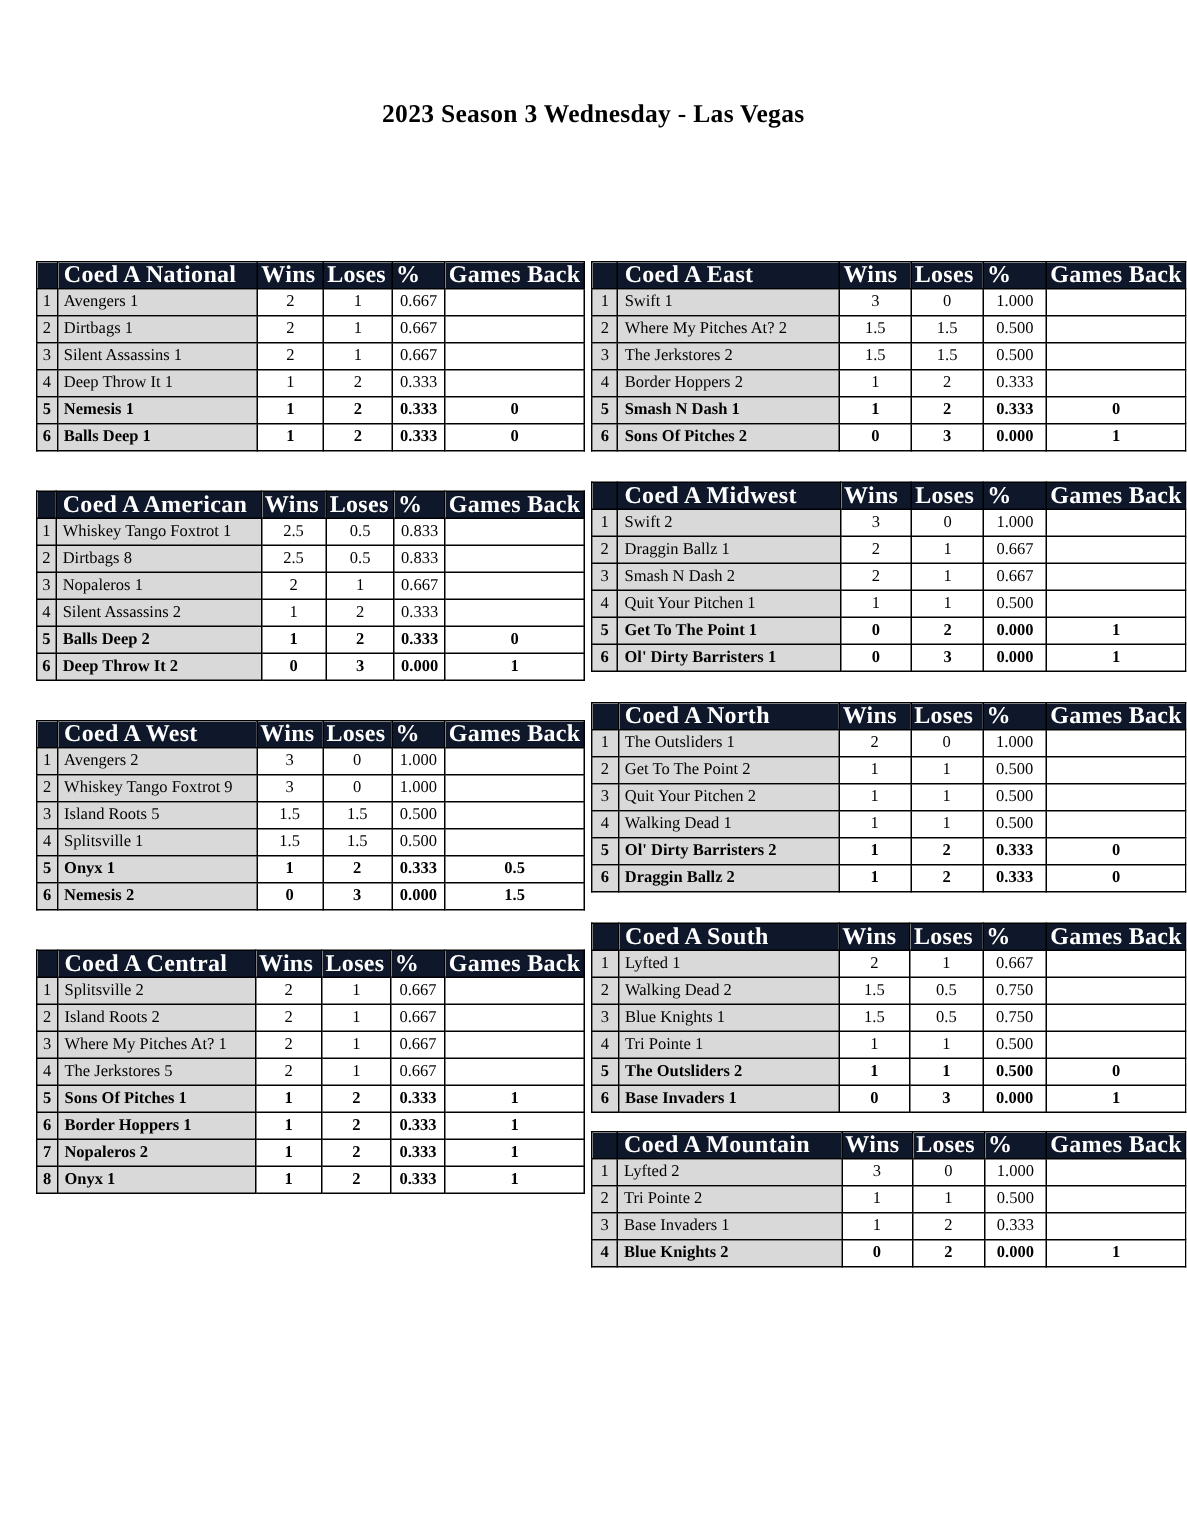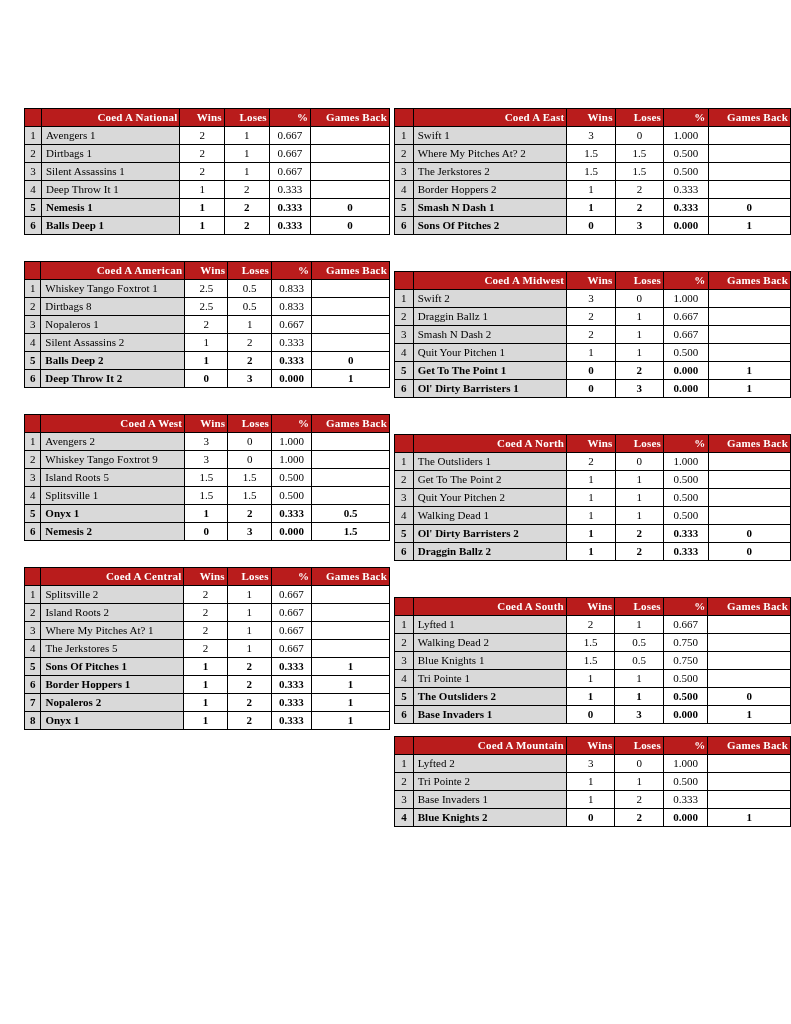--- a/index.html
+++ b/index.html
@@ -57,25 +57,25 @@
   table.standings td, table.standings th {
     border: 1px solid #000000;
     padding: 0 2px;
     height: 17px;
     line-height: 17px;
     font-size: 11px;
     overflow: hidden;
     white-space: nowrap;
   }
   table.standings thead th {
-    background: #b91c1c;
+    background: #0f172a;
     color: #ffffff;
     font-weight: bold;
-    text-align: right;
-    font-size: 11px;
+    text-align: left;
+    font-size: 16px;
     letter-spacing: 0.2px;
   }
   .c-rank {
     width: 14px;
     text-align: center;
     background: #d9d9d9;
     font-size: 10px;
   }
   .c-team {
     width: 148px;
@@ -98,28 +98,29 @@
   tr.bold td {
     font-weight: bold;
   }
   tr.normal td {
     font-weight: normal;
   }
   .tbl-wrap {
     margin-bottom: 20px;
   }
   .gap-lg { margin-bottom: 26px; }
-  .gap-md { margin-bottom: 36px; }
+  .gap-md { margin-bottom: 20px; }
   .gap-sm { margin-bottom: 12px; }
 </style>
 </head>
 <body>
 
 <div class="page">
 
+  <div class="doc-title">2023 Season 3 Wednesday - Las Vegas</div>
 
   <div class="columns">
     <div class="col-left">
         <div class="tbl-wrap gap-lg">
           <table class="standings">
             <thead>
               <tr>
                 <th class="c-rank"></th>
                 <th class="c-team">Coed A National</th>
                 <th class="c-num">Wins</th>

